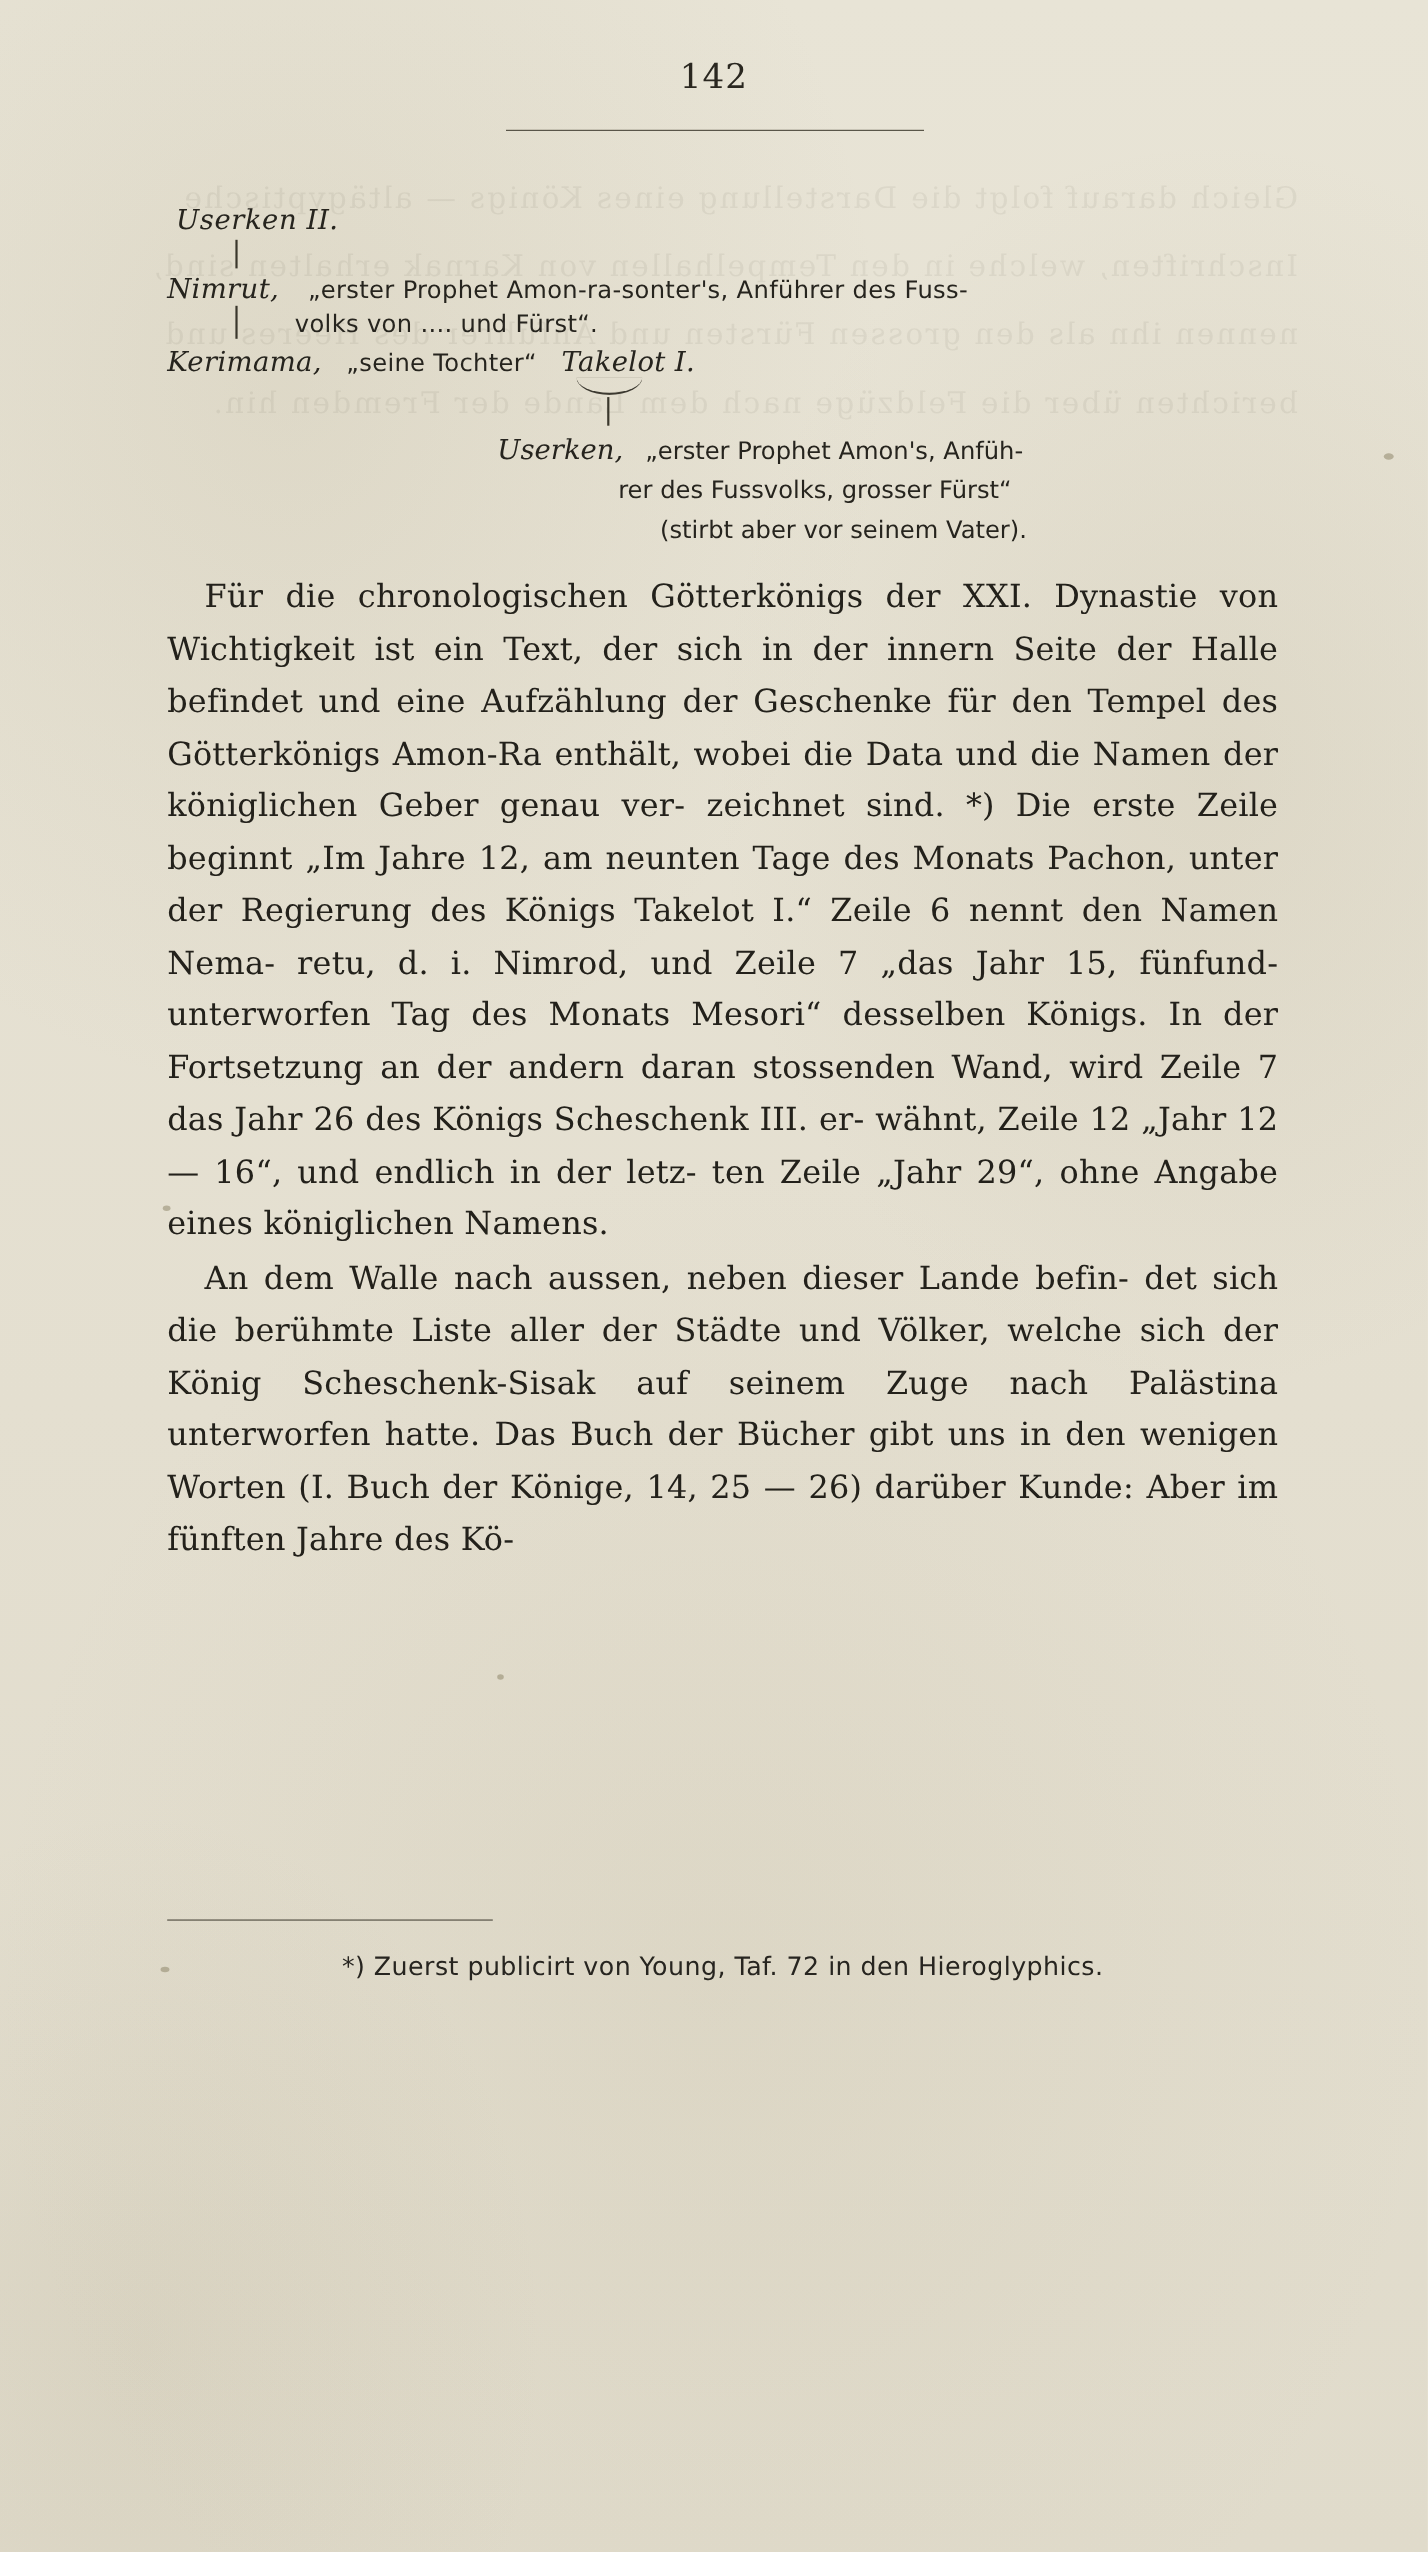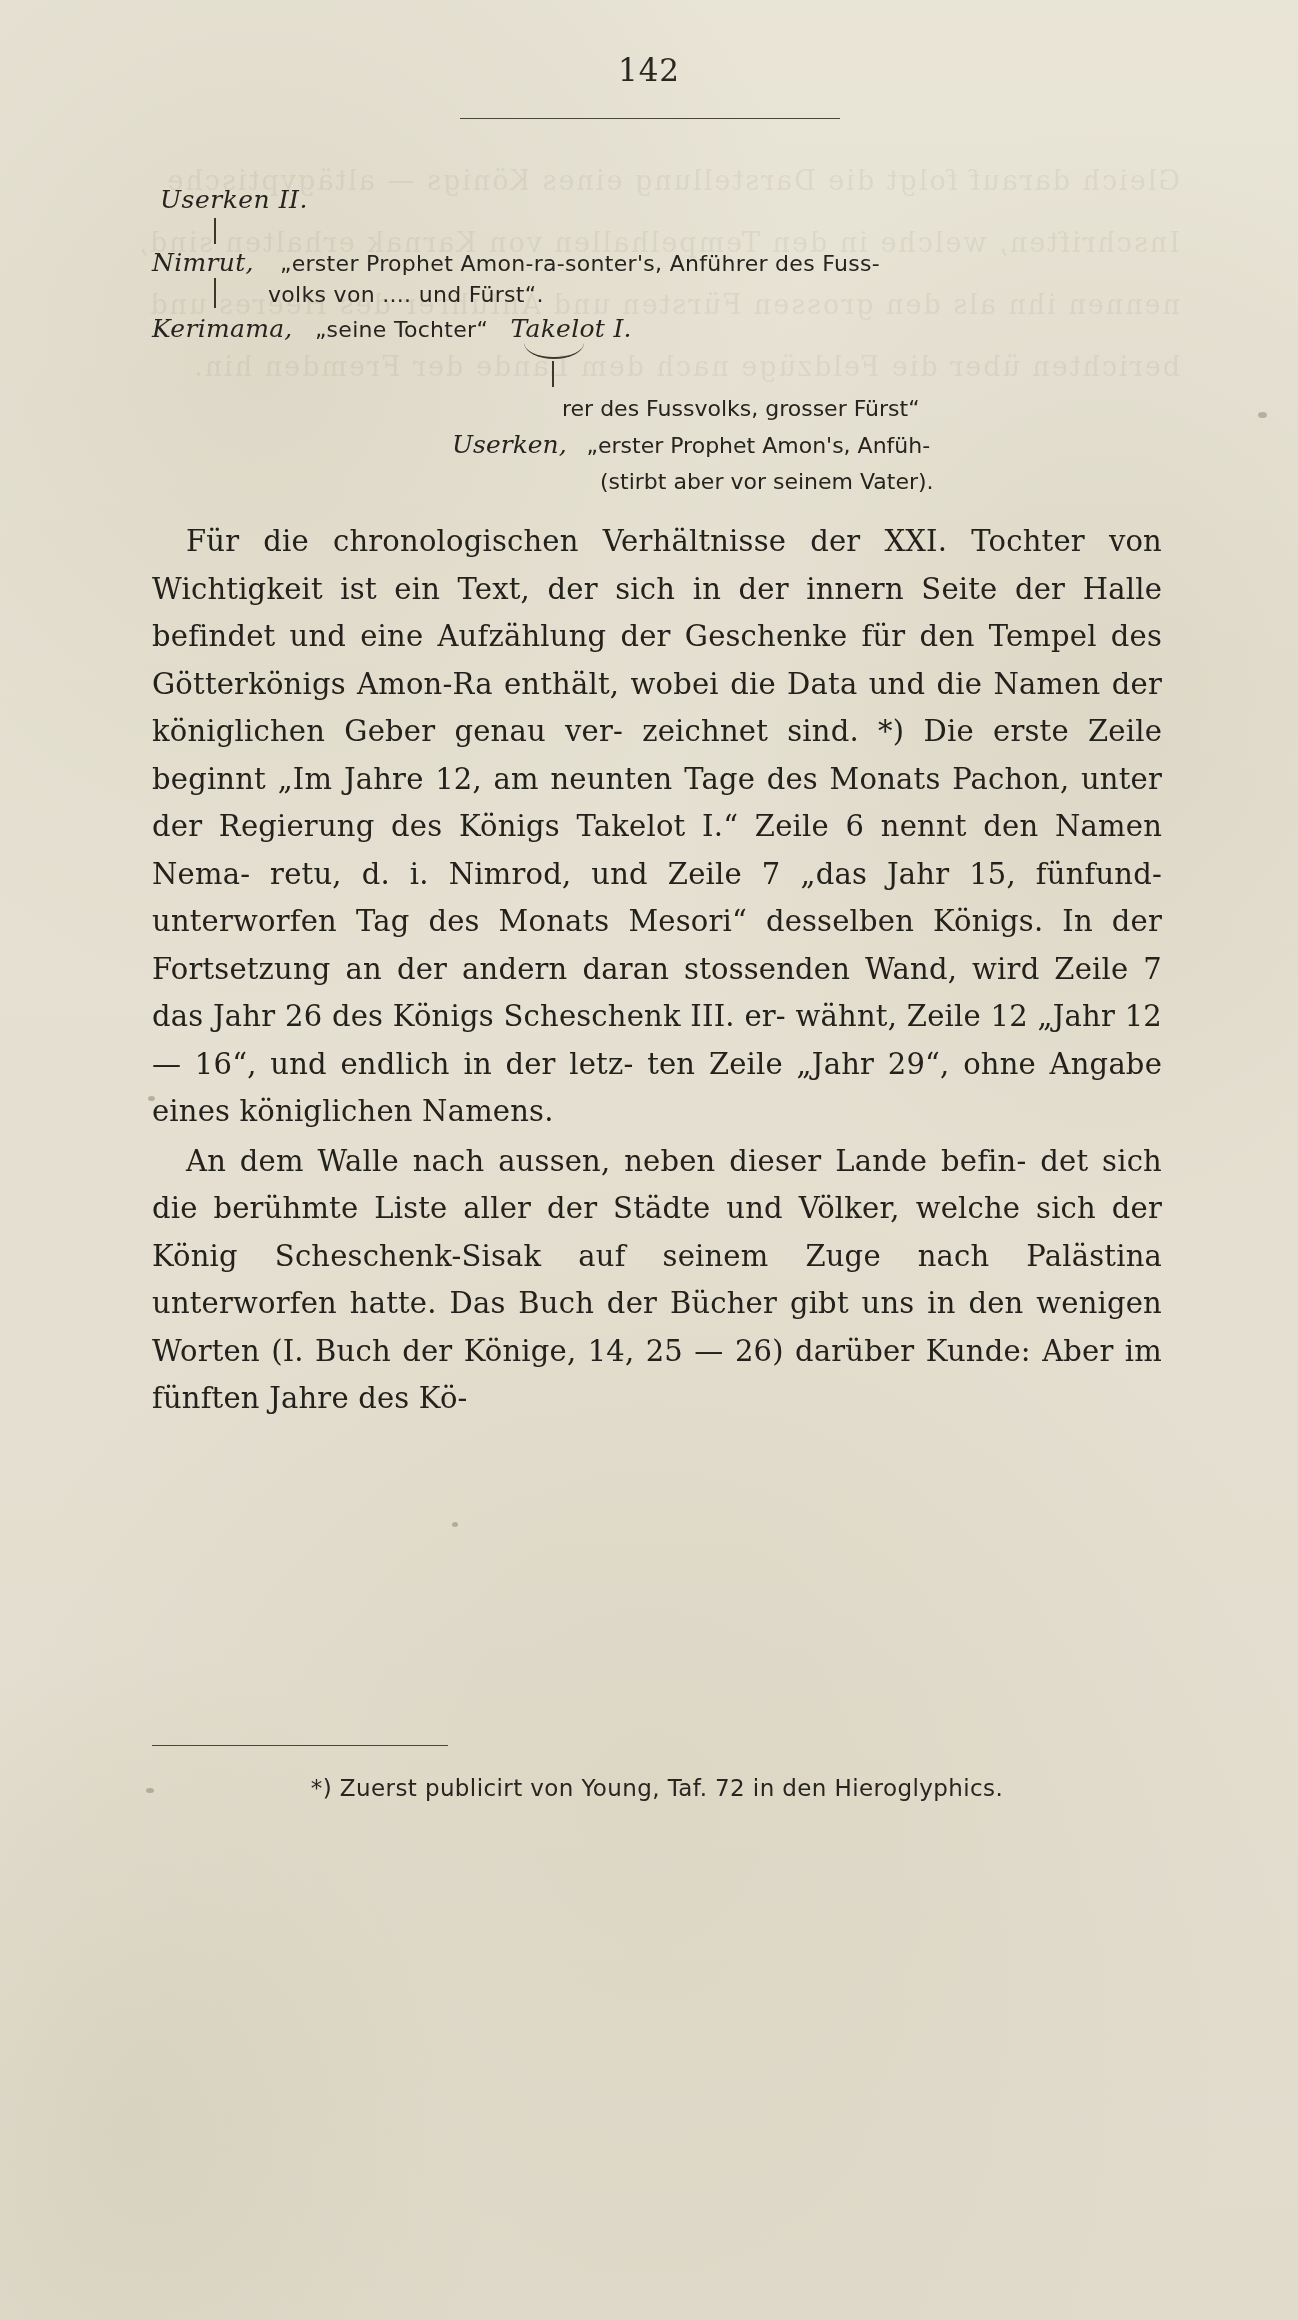--- a/index.html
+++ b/index.html
@@ -189,32 +189,32 @@
       </div>
       <div class="vbar i2" style="margin-top:-30px;"></div>
       <div class="ln" style="margin-top:6px;">
         <span class="ital">Kerimama,</span>
         <span class="sans" style="margin-left:14px;">„seine Tochter“</span>
         <span class="ital" style="margin-left:14px;">Takelot I.</span>
       </div>
       <div class="brace"></div>
       <div class="vbar i3" style="margin-left:400px; margin-top:2px;"></div>
       <div class="right-block">
-        <div class="rb-line sans" style="margin-left:110px;">rer des Fussvolks, grosser Fürst“</div>
         <div class="rb-line">
           <span class="ital">Userken,</span>
           <span class="sans" style="margin-left:12px;">„erster Prophet Amon's, Anfüh-</span>
         </div>
+        <div class="rb-line sans" style="margin-left:110px;">rer des Fussvolks, grosser Fürst“</div>
         <div class="rb-line sans" style="margin-left:148px;">(stirbt aber vor seinem Vater).</div>
       </div>
     </div>
 
     <div class="body-text">
       <p class="indent-para">
-        <span>Für die chronologischen Verhältnisse der XXI. Tochter</span>
+        <span>Für die chronologischen Götterkönigs der XXI. Dynastie</span>
         <span>von Wichtigkeit ist ein Text, der sich in der innern Seite</span>
         <span>der Halle befindet und eine Aufzählung der Geschenke für</span>
         <span>den Tempel des Götterkönigs Amon-Ra enthält, wobei die</span>
         <span>Data und die Namen der königlichen Geber genau ver-</span>
         <span>zeichnet sind. *)  Die erste Zeile beginnt „Im Jahre 12,</span>
         <span>am neunten Tage des Monats Pachon, unter der Regierung</span>
         <span>des Königs Takelot I.“  Zeile 6 nennt den Namen Nema-</span>
         <span>retu, d. i. Nimrod, und Zeile 7 „das Jahr 15, fünfund-</span>
         <span>unterworfen Tag des Monats Mesori“ desselben Königs.</span>
         <span>In der Fortsetzung an der andern daran stossenden Wand,</span>

